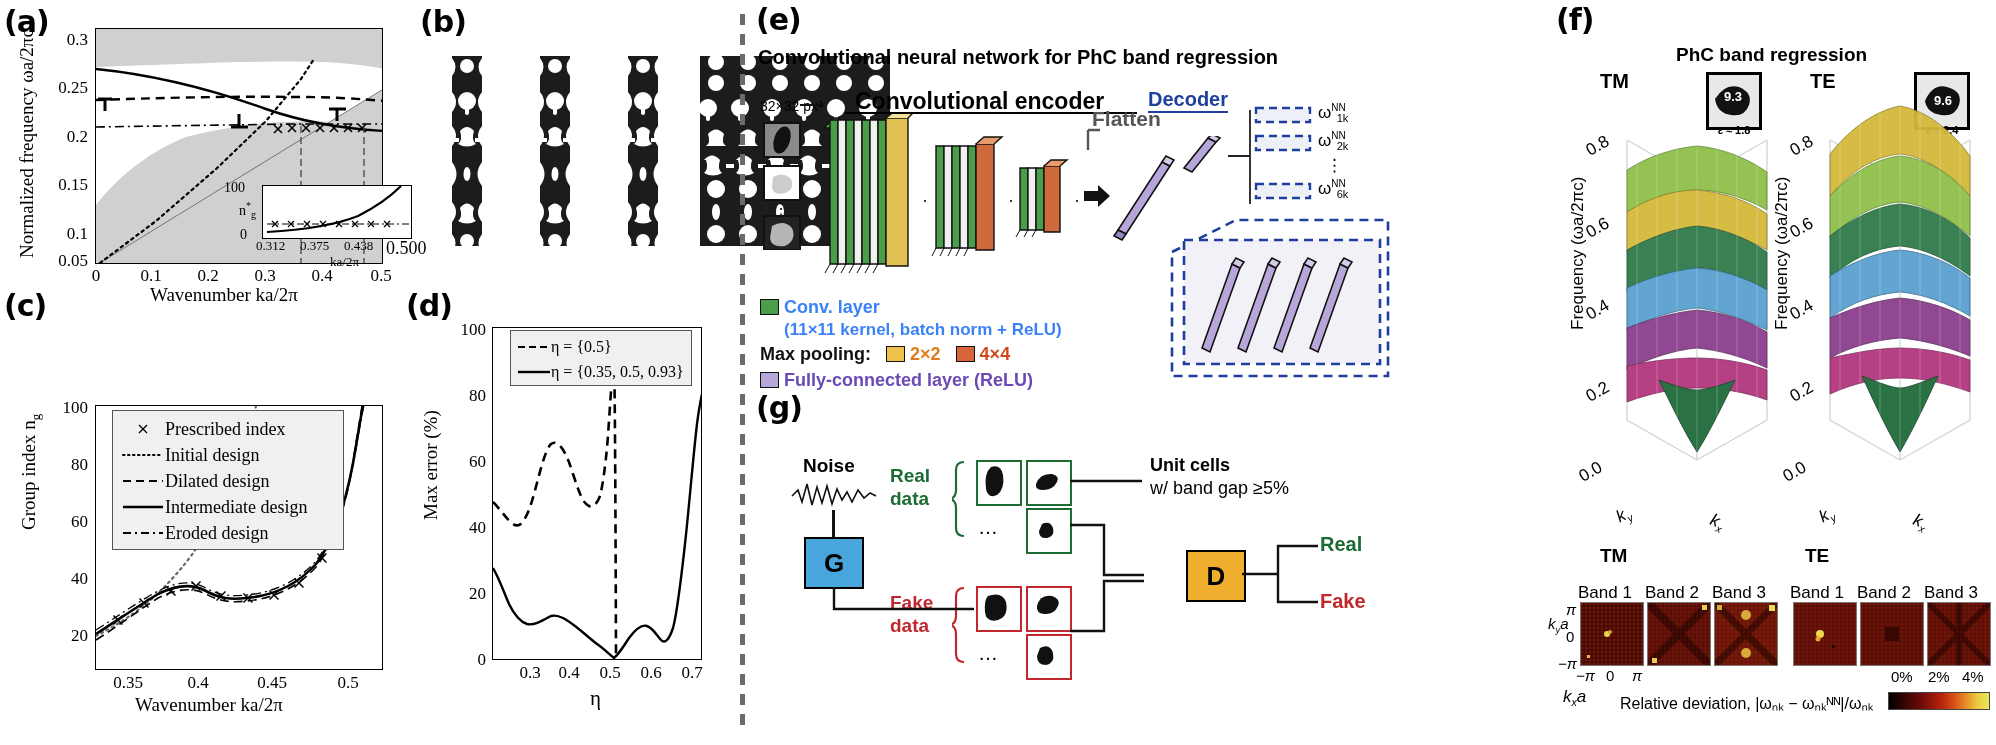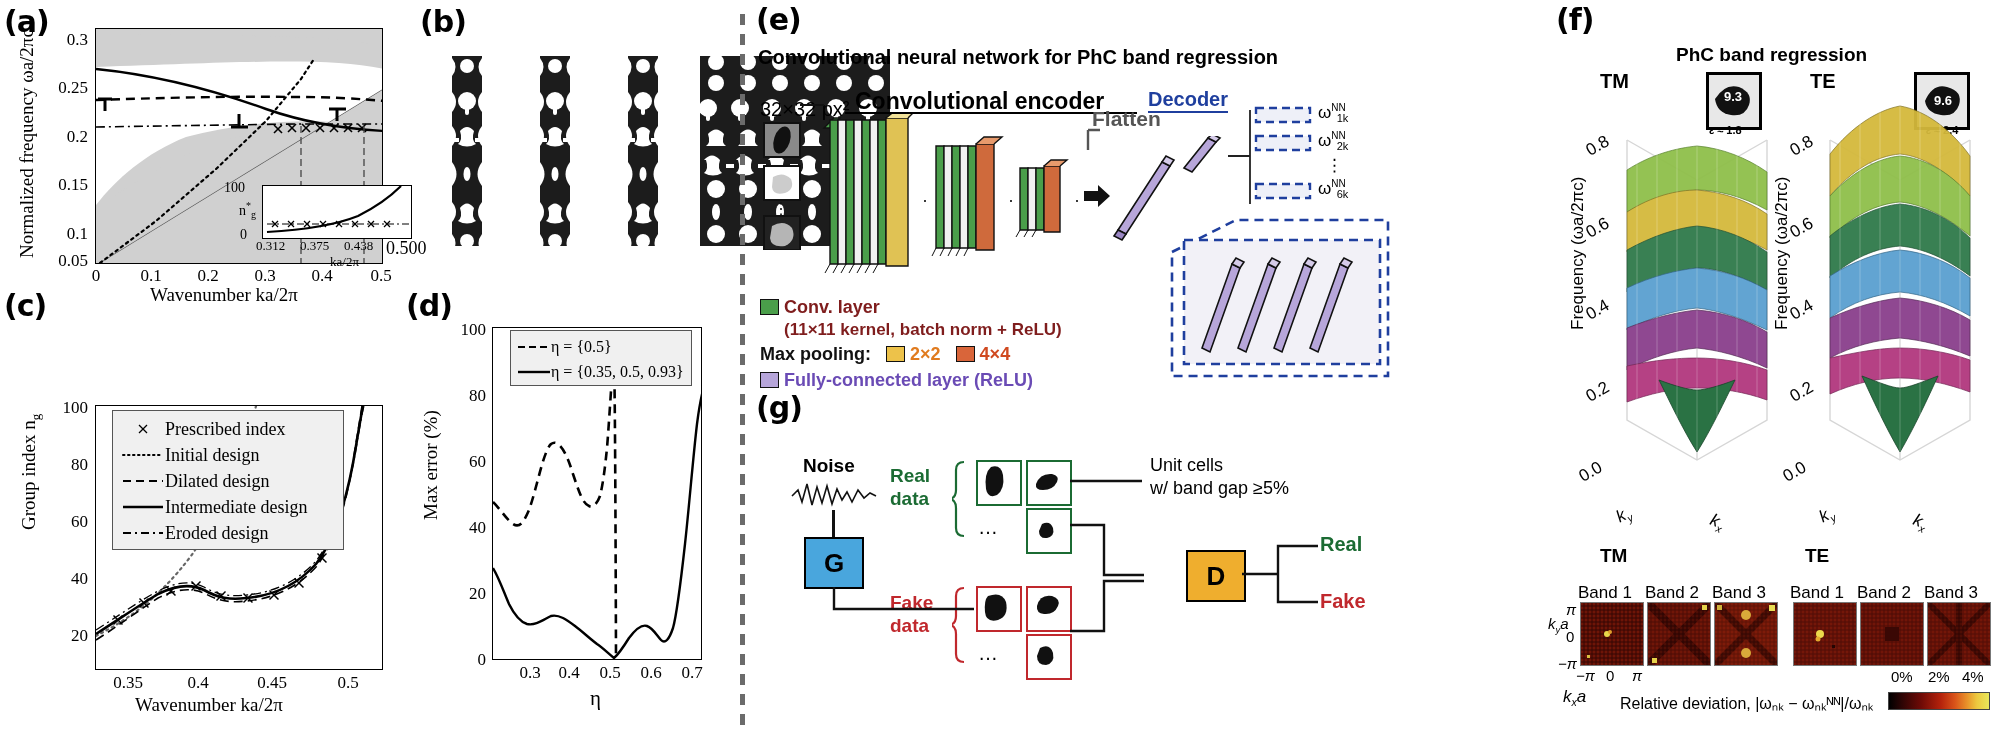--- a/index.html
+++ b/index.html
@@ -12,21 +12,21 @@
   .axlabel{font-family:"Liberation Serif", serif;font-size:19px;}
   .vert{transform-origin:0 0;}
   .divider{background:repeating-linear-gradient(to bottom,#6b6b6b 0 11px,transparent 11px 20px);width:5px;}
   
   .frame{border:1.5px solid #000;background:#fff;box-sizing:border-box;}
   .legendbox{border:1.4px solid #555;background:#f0f0f0;box-sizing:border-box;}
   
   .e-title{font-size:20px;font-weight:600;}
   .e-sub{font-size:23px;font-weight:600;}
   .e-dec{font-size:20px;font-weight:700;color:#1f3f9e;border-bottom:2px solid #1f3f9e;}
-  .e-green{color:#7f1d1d;}
+  .e-green{color:#3b82f6;}
   .e-orange{color:#e07b1f;margin-top:24px;}
   .e-red2{color:#d04a20;}
   .e-purple{color:#6a4bb5;}
   .swatch{display:inline-block;width:17px;height:14px;border:1.6px solid #111;vertical-align:-2px;}
   .flat{font-size:21px;color:#555;font-weight:600;}
   
   .g-green{color:#1b6b33;}
   .g-red{color:#c0282d;}
   .g-box-green{border:2px solid #1b6b33;background:#fff;}
   .g-box-red{border:2px solid #c0282d;background:#fff;}
@@ -481,21 +481,21 @@
   <span class="panel-letter">(e)</span>
 </div>
 
 <div class="abs e-title" style="left:758px;top:46px;white-space:nowrap;"><span>Convolutional neural network for PhC band regression</span></div>
 
 <div class="abs e-sub" style="left:855px;top:88px;white-space:nowrap;"><span>Convolutional encoder</span></div>
 <div class="abs" style="left:845px;top:112px;width:292px;height:2px;background:#000;"></div>
 
 <div class="abs e-dec" style="left:1148px;top:88px;white-space:nowrap;"><span>Decoder</span></div>
 
-<div class="abs" style="left:760px;top:98px;font-size:20px;white-space:nowrap;"><span>32×32 px²</span></div>
+<div class="abs" style="left:760px;top:98px;font-size:14px;white-space:nowrap;"><span>32×32 px²</span></div>
 
 <div class="abs" style="left:763px;top:122px;">
   <svg width="42" height="128" viewBox="0 0 42 128">
     <rect x="1" y="1" width="36" height="34" fill="#8a8a8a" stroke="#111" stroke-width="2"></rect>
     <ellipse cx="19" cy="18" rx="8" ry="14" fill="#111" transform="rotate(18 19 18)"></ellipse>
     <rect x="1" y="44" width="36" height="34" fill="#ffffff" stroke="#111" stroke-width="2"></rect>
     <path d="M10,55 q10,-6 18,2 q4,10 -6,14 q-12,3 -13,-6 Z" fill="#cccccc"></path>
     <text x="18" y="92" font-size="16" text-anchor="middle" fill="#111" font-family="Liberation Serif, serif">⋮</text>
     <rect x="1" y="94" width="36" height="34" fill="#222222" stroke="#111" stroke-width="2"></rect>
     <path d="M9,104 q12,-7 20,2 q5,12 -7,18 q-14,2 -15,-8 Z" fill="#b5b5b5"></path>
@@ -663,21 +663,21 @@
 <div class="abs" style="left:1676px;top:44px;font-size:19px;font-weight:600;"><span>PhC band regression</span></div>
 
 <div class="abs" style="left:1600px;top:70px;font-size:20px;font-weight:600;"><span>TM</span></div>
 <div class="abs" style="left:1810px;top:70px;font-size:20px;font-weight:600;"><span>TE</span></div>
 
 <div class="abs" style="left:1706px;top:72px;width:56px;height:58px;border:3px solid #000;background:#e8e8e8;box-sizing:border-box;">
   <svg width="50" height="52" viewBox="0 0 50 52" style="display:block;margin:0 auto;">
     <path d="M6,24 q10,-16 24,-12 q14,6 10,18 q-4,12 -18,10 q-14,-2 -16,-16 Z" fill="#111"></path>
     <text x="24" y="26" font-size="13" font-weight="bold" fill="#fff" text-anchor="middle" font-family="Liberation Sans, sans-serif">9.3</text>
   </svg>
-  <div style="text-align:left;font-size:11px;font-weight:bold;margin-top:-3px;">ε ≈ 1.8</div>
+  <div style="text-align:center;font-size:11px;font-weight:bold;margin-top:-3px;">ε ≈ 1.8</div>
 </div>
 
 <div class="abs" style="left:1914px;top:72px;width:56px;height:58px;border:3px solid #000;background:#e8e8e8;box-sizing:border-box;">
   <svg width="50" height="52" viewBox="0 0 50 52" style="display:block;margin:0 auto;">
     <path d="M8,26 q8,-18 22,-14 q16,4 12,18 q-4,12 -18,10 q-14,-2 -16,-14 Z" fill="#111"></path>
     <text x="26" y="30" font-size="13" font-weight="bold" fill="#fff" text-anchor="middle" font-family="Liberation Sans, sans-serif">9.6</text>
   </svg>
   <div style="text-align:center;font-size:11px;font-weight:bold;margin-top:-3px;">ε ≈ 2.4</div>
 </div>
 
@@ -920,21 +920,21 @@
 <div class="abs" style="left:1068px;top:455px;">
   <svg width="200" height="230" viewBox="0 0 200 230">
     <g stroke="#111" stroke-width="2.4" fill="none">
       <line x1="2" y1="26" x2="74" y2="26"></line>
       <path d="M2,70 h34 v50 h40"></path>
       <path d="M2,176 h34 v-50 h40"></path>
     </g>
   </svg>
 </div>
 
-<div class="abs" style="left:1150px;top:455px;font-size:18px;white-space:nowrap;"><span>Unit cells</span></div>
+<div class="abs" style="left:1150px;top:455px;font-size:18px;white-space:nowrap;font-weight:bold;"><span>Unit cells</span></div>
 <div class="abs" style="left:1150px;top:478px;font-size:18px;white-space:nowrap;"><span>w/ band gap ≥5%</span></div>
 
 <div class="abs gbox-D" style="left:1186px;top:550px;width:56px;height:48px;display:flex;align-items:center;justify-content:center;font-size:26px;">
     <span>D</span>
   </div>
 
 <div class="abs" style="left:1242px;top:540px;">
   <svg width="110" height="110" viewBox="0 0 110 110">
     <g stroke="#111" stroke-width="2.4" fill="none">
       <line x1="0" y1="34" x2="36" y2="34"></line>

